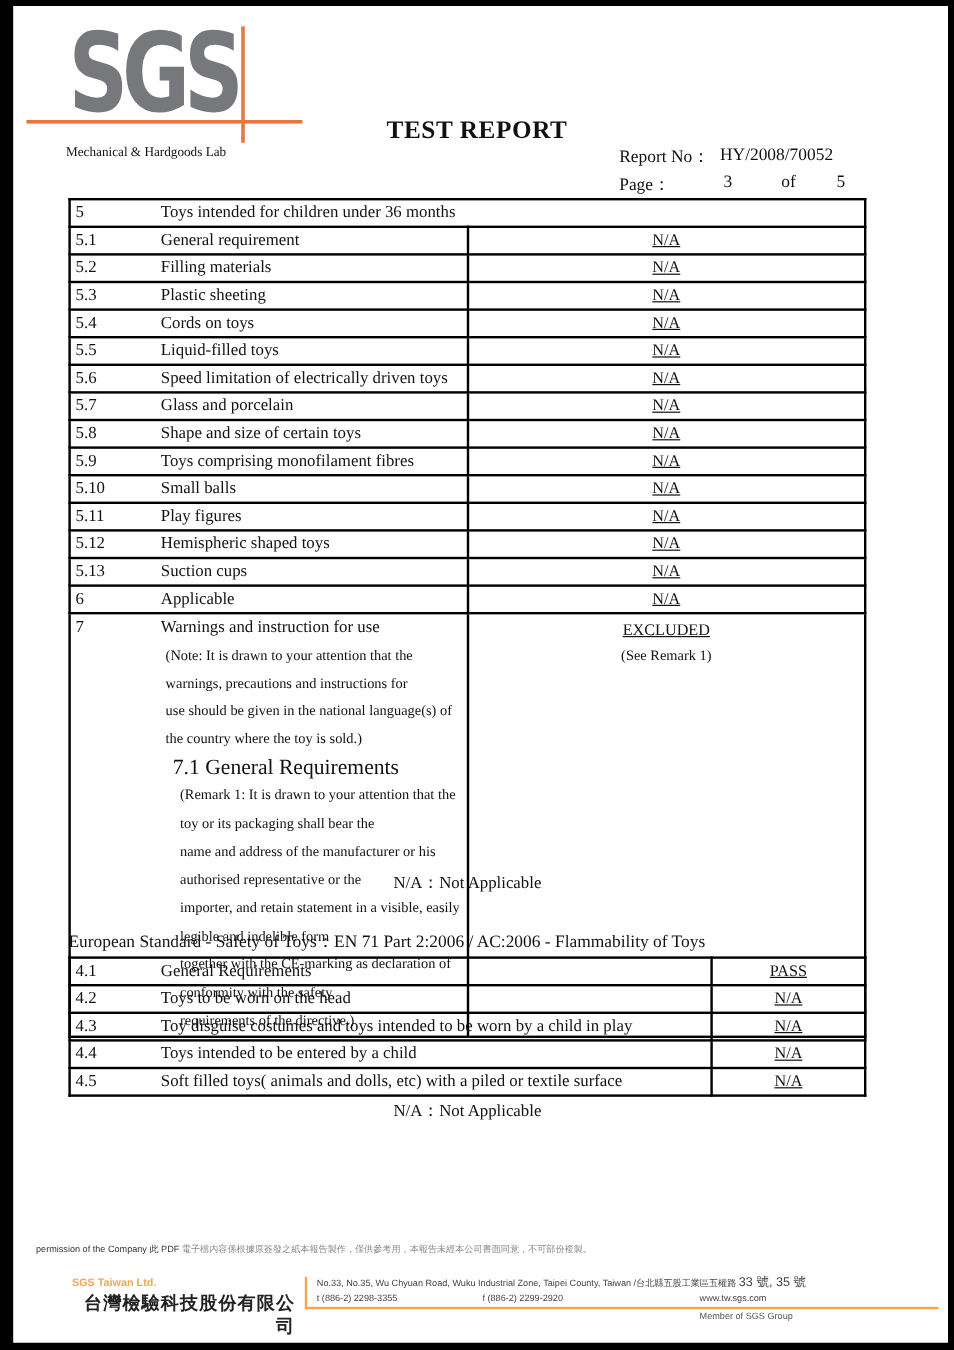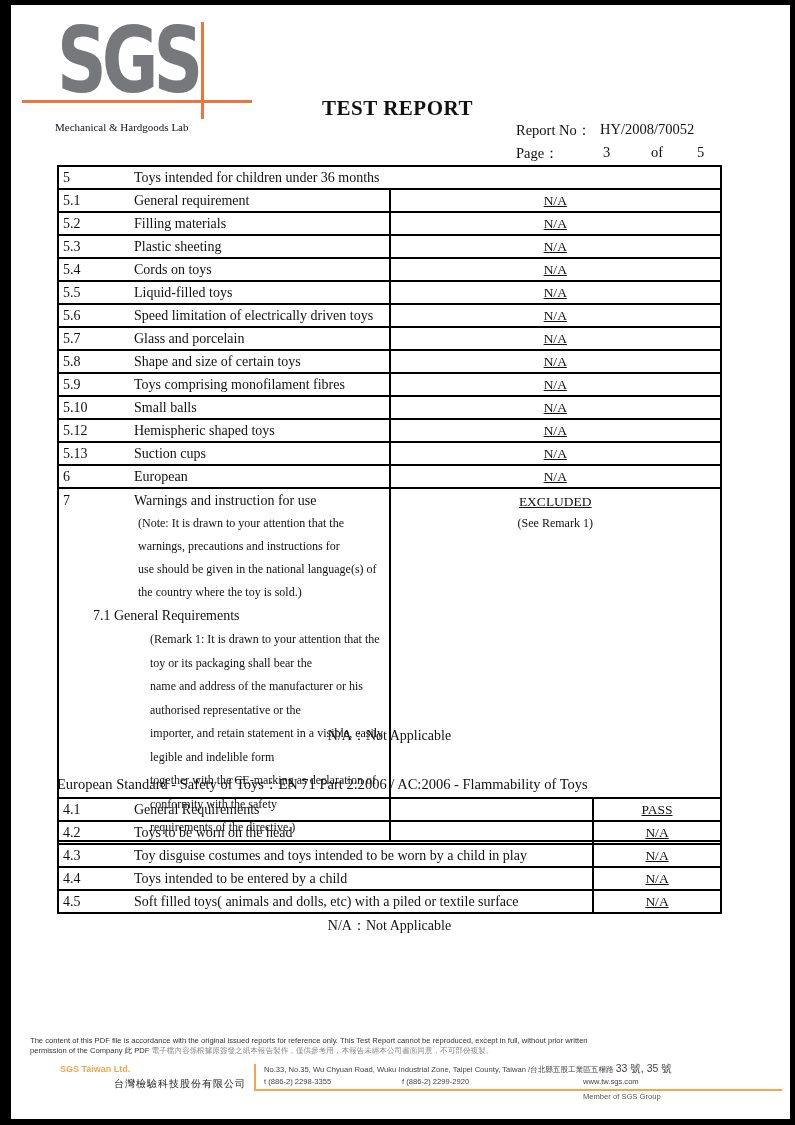--- a/index.html
+++ b/index.html
@@ -66,21 +66,21 @@
   td.result-cell{width:128px;text-align:center;margin-left:36px;}
   table.report tr{height:23px;}
   .res{text-decoration:underline;font-size:13.5px;}
 
   
   #t1-row7 td{vertical-align:top;}
   #t1-row7 tr{height:205px;}
   .r7-main{line-height:23px;}
   .r7-main .num{display:inline-block;width:71px;}
   .r7-note{margin-left:75px;font-size:12px;line-height:23px;}
-  .r7-sub{margin-left:30px;font-size:14px;line-height:24px;}
+  .r7-sub{margin-left:81px;font-size:18px;line-height:24px;}
   .r7-remark{margin-left:87px;font-size:12px;line-height:23.5px;}
   .r7-result{padding-top:2px;}
   .r7-result .res{display:block;line-height:21px;}
   .r7-result .res-note{display:block;font-size:12px;line-height:23px;}
 
   .footnote{
     position:absolute;left:57px;width:665px;
     text-align:center;font-size:14px;
   }
   #footnote1{top:727px;}
@@ -95,21 +95,21 @@
     font-size:7.6px;line-height:9.6px;color:#333;
   }
   .disclaimer .zh{color:#8a8a8a;}
   .company-en{
     position:absolute;left:60px;top:1064px;width:186px;text-align:left;
     font-family:"Liberation Sans", sans-serif;
     font-size:9px;font-weight:bold;color:var(--footer-orange);
   }
   .company-zh{
     position:absolute;left:60px;top:1077px;width:186px;text-align:right;
-    font-size:10px;letter-spacing:1px;color:#222;
+    font-size:15px;letter-spacing:1px;color:#222;font-weight:bold;
   }
   .footer-vline{position:absolute;left:254px;top:1064px;width:2px;height:27px;background:var(--footer-orange);}
   .footer-hline{position:absolute;left:254px;top:1089px;width:528px;height:2px;background:var(--footer-orange);}
   .addr{
     position:absolute;left:264px;top:1062px;width:520px;
     font-family:"Liberation Sans", sans-serif;
     font-size:7.6px;color:#444;white-space:nowrap;
   }
   .addr .big{font-size:10.5px;}
   .contact{position:absolute;top:1077px;font-family:"Liberation Sans", sans-serif;font-size:7.6px;color:#444;}
@@ -174,29 +174,33 @@
       </tr>
       <tr>
         <td class="item-cell"><span class="num">5.9</span><span>Toys comprising monofilament fibres</span></td>
         <td class="result-cell"><span class="res">N/A</span></td>
       </tr>
       <tr>
         <td class="item-cell"><span class="num">5.10</span><span>Small balls</span></td>
         <td class="result-cell"><span class="res">N/A</span></td>
       </tr>
       <tr>
+        <td class="item-cell"><span class="num">5.11</span><span>Play figures</span></td>
+        <td class="result-cell"><span class="res">N/A</span></td>
+      </tr>
+      <tr>
         <td class="item-cell"><span class="num">5.12</span><span>Hemispheric shaped toys</span></td>
         <td class="result-cell"><span class="res">N/A</span></td>
       </tr>
       <tr>
         <td class="item-cell"><span class="num">5.13</span><span>Suction cups</span></td>
         <td class="result-cell"><span class="res">N/A</span></td>
       </tr>
       <tr>
-        <td class="item-cell"><span class="num">6</span><span>European</span></td>
+        <td class="item-cell"><span class="num">6</span><span>Applicable</span></td>
         <td class="result-cell"><span class="res">N/A</span></td>
       </tr>
     </tbody>
   <tbody id="t1-row7">
     <tr>
       <td class="item-cell">
         <div class="r7-main"><span class="num">7</span><span>Warnings and instruction for use</span></div>
         <div class="r7-note">
           <div>(Note: It is drawn to your attention that the warnings, precautions and instructions for</div>
           <div>use should be given in the national language(s) of the country where the toy is sold.)</div>
@@ -240,21 +244,20 @@
       </tr>
       <tr>
         <td class="item-cell"><span class="num">4.5</span><span>Soft filled toys( animals and dolls, etc) with a piled or textile surface</span></td>
         <td class="result-cell"><span class="res">N/A</span></td>
       </tr>
     </tbody>
 </table>
 <div class="footnote" id="footnote2">N/A：Not Applicable</div>
 
 <div class="disclaimer">
-  <div>The content of this PDF file is accordance with the original issued reports for reference only. This Test Report cannot be reproduced, except in full, without prior written</div>
   <div><span>permission of the Company 此 PDF </span><span class="zh">電子檔內容係根據原簽發之紙本報告製作，僅供參考用，本報告未經本公司書面同意，不可部份複製。</span></div>
 </div>
 <div class="company-en footer">SGS Taiwan Ltd.</div>
 <div class="company-zh">台灣檢驗科技股份有限公司</div>
 <div class="footer-vline"></div>
 <div class="addr"><span>No.33, No.35, Wu Chyuan Road, Wuku Industrial Zone, Taipei County, Taiwan /台北縣五股工業區五權路 </span><span class="big">33 號, 35 號</span></div>
 <div class="contact tel">t (886-2) 2298-3355</div>
 <div class="contact fax">f (886-2) 2299-2920</div>
 <div class="contact web">www.tw.sgs.com</div>
 <div class="footer-hline"></div>

